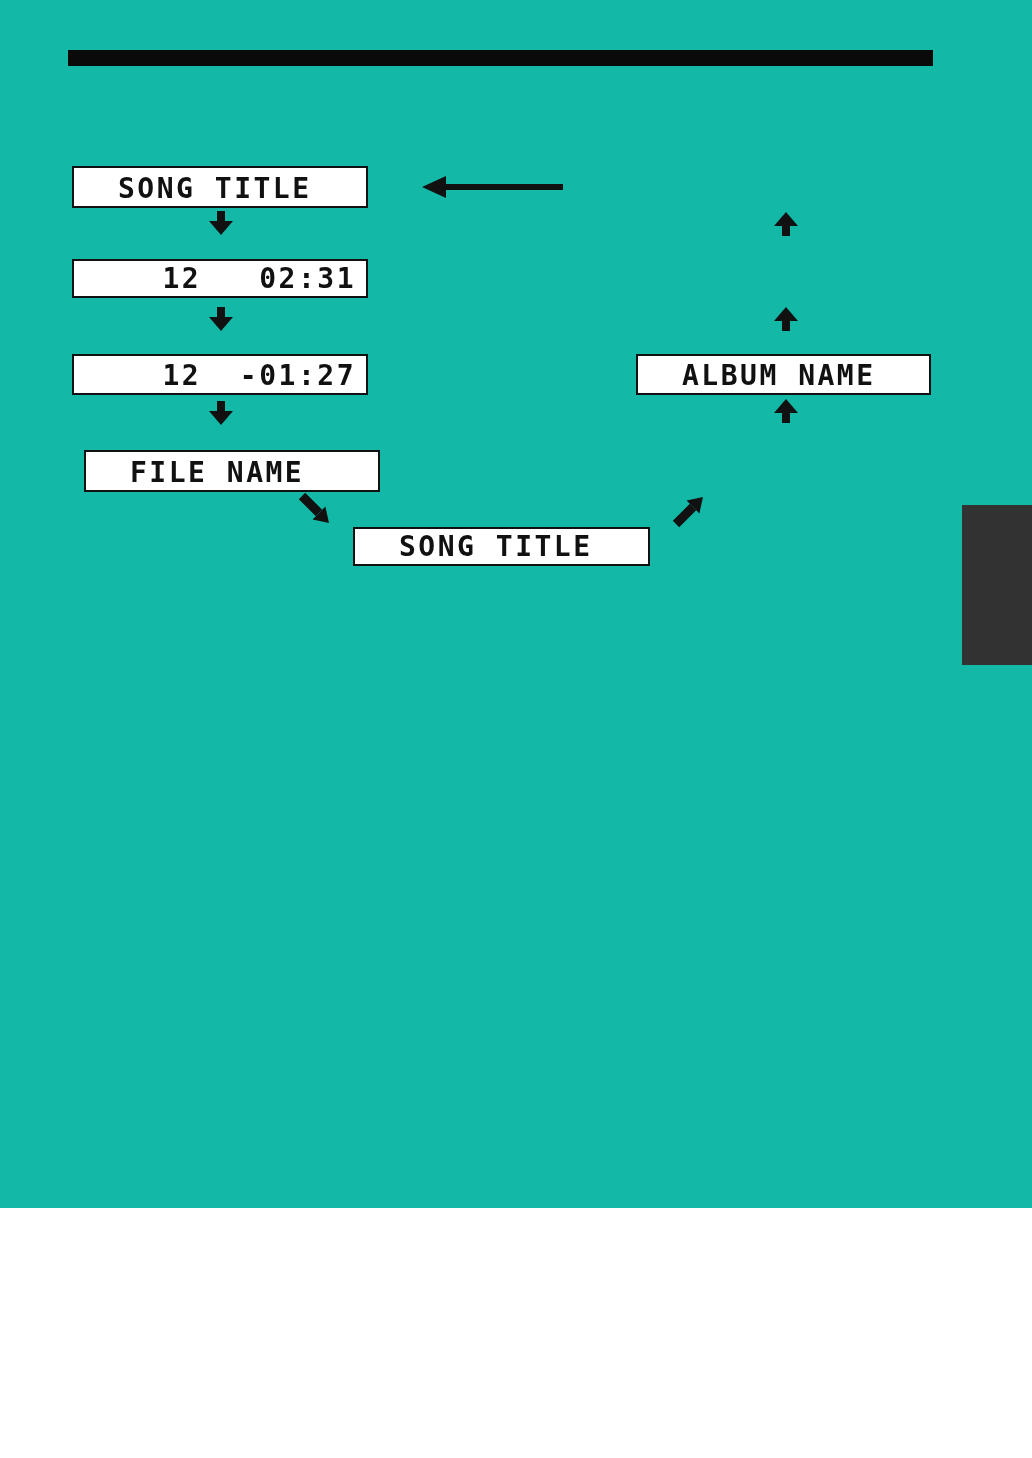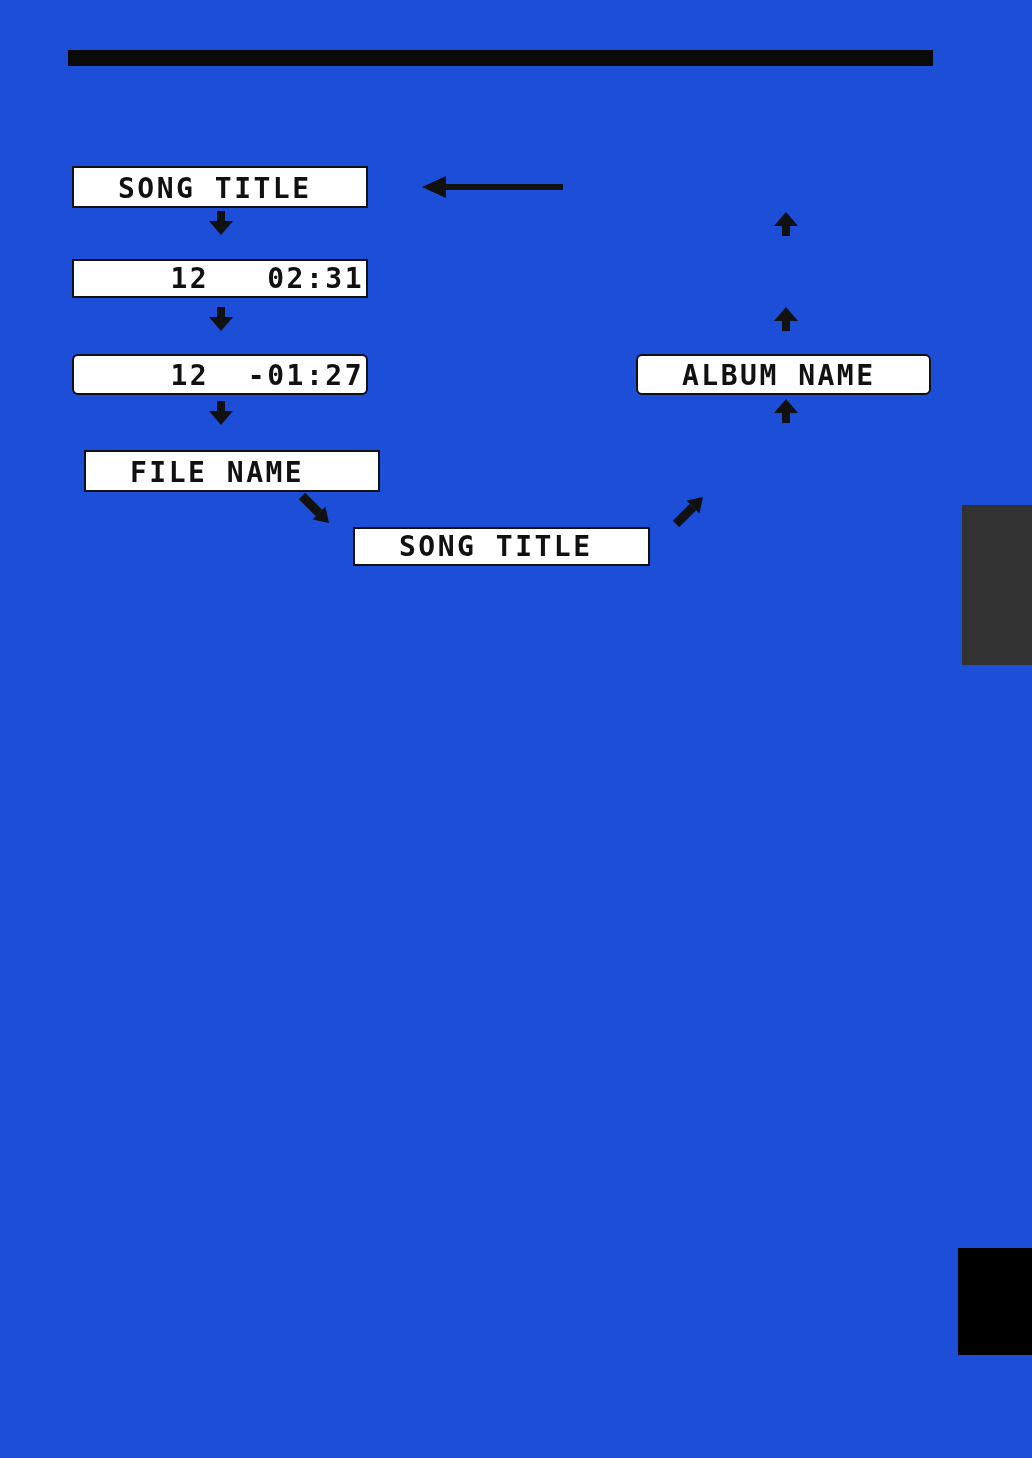--- a/index.html
+++ b/index.html
@@ -3,22 +3,22 @@
 <meta charset="utf-8">
 <style>
   html, body {
     margin: 0;
     padding: 0;
     background: #ffffff;
   }
   .page {
     position: relative;
     width: 1032px;
-    height: 1458px;
-    background: #1d4ed8;
+    height: 1208px;
+    background: #14b8a6;
     overflow: hidden;
     font-family: "DejaVu Sans Mono", monospace;
     text-decoration: underline;
   }
   .top-bar {
     position: absolute;
     left: 68px;
     top: 50px;
     width: 865px;
     height: 16px;
@@ -38,24 +38,24 @@
     font-weight: bold;
     font-size: 28px;
     line-height: 1;
     letter-spacing: 2.5px;
     color: #111111;
     white-space: pre;
   }
   .col-left  { left: 72px;  width: 296px; }
   .col-right { left: 636px; width: 295px; }
   .pad-label { padding-left: 44px; }
-  .num { justify-content: flex-end; padding-right: 2px; }
+  .num { justify-content: flex-end; padding-right: 10px; }
   .row1 { top: 166px; height: 42px; }
   .row2 { top: 259px; height: 39px; }
-  .row3 { top: 354px; height: 41px; border-radius: 6px; }
+  .row3 { top: 354px; height: 41px; }
   .row4 { top: 450px; height: 42px; margin-left: 12px; }
   .center-box { left: 353px; top: 527px; width: 297px; height: 39px; }
   .arrow { position: absolute; line-height: 0; }
   .arrow svg { display: block; }
   .fill-ink { fill: #111111; }
   .stroke-ink { stroke: #111111; }
   .edge-tab {
     position: absolute;
   }
   .tab-upper { left: 962px; top: 505px; width: 70px; height: 160px; background: #323232; }

